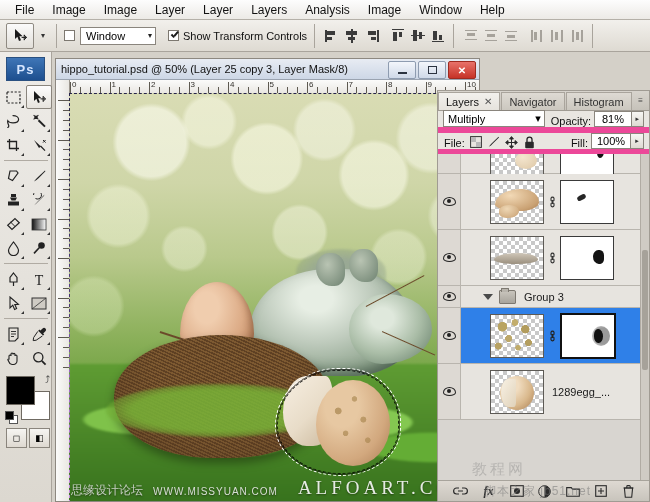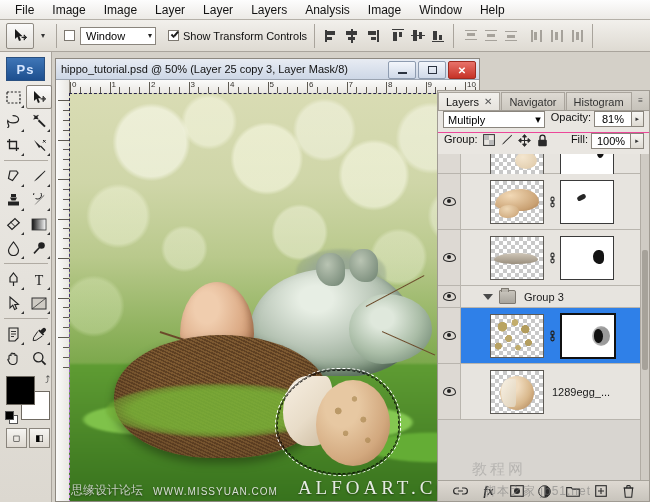--- a/index.html
+++ b/index.html
@@ -243,22 +243,22 @@
   .ptabs{height:19px;background:linear-gradient(#d8d4cd,#c6c2ba);display:flex;align-items:flex-end;
     border-bottom:1px solid #a09b93;}
   .ptab{height:17px;padding:0 7px;display:flex;align-items:center;font-size:11px;
     background:linear-gradient(#dedad3,#cbc7bf);border:1px solid #a9a49c;border-bottom:none;
     margin-right:1px;color:#333;}
   .ptab.active{background:linear-gradient(#f2f0ec,#e6e3dd);color:#111;}
   .ptab .x{margin-left:5px;font-size:10px;color:#555;}
   .pmenu{position:absolute;right:2px;top:3px;width:13px;height:13px;
     display:flex;align-items:center;justify-content:center;font-size:8px;color:#444;}
 
-  .prow{height:22px;display:flex;align-items:flex-start;padding:0 5px;box-sizing:border-box;
-    border-bottom:1px solid #ec4899;background:#e9e6e1;}
+  .prow{height:22px;display:flex;align-items:flex-end;padding:0 5px;box-sizing:border-box;
+    border-bottom:6px solid #ec4899;background:#e9e6e1;}
   .blendsel{
     width:108px;height:17px;border:1px solid #8a857d;background:#fff;
     display:flex;align-items:center;justify-content:space-between;padding:0 3px 0 4px;box-sizing:border-box;font-size:11px;
   }
   .numfield{
     width:40px;height:16px;border:1px solid #8a857d;background:#fff;
     display:flex;align-items:center;justify-content:center;font-size:11px;box-sizing:border-box;
   }
   .spin{width:13px;height:16px;border:1px solid #8a857d;border-left:none;
     background:linear-gradient(#f7f6f3,#dedad2);display:flex;align-items:center;justify-content:center;
@@ -751,21 +751,21 @@
         <span class="ar">▾</span>
       </div>
       <span class="lbl" style="margin-left:6px">Opacity:</span>
       <div class="numfield" style="margin-left:3px">
         <span>81%</span>
       </div>
       <div class="spin">▸</div>
     </div>
 
     <div class="prow">
-      <span class="lbl" style="margin-left:1px">Group:</span>
+      <span class="lbl" style="margin-left:1px">File:</span>
       <div class="lockico">
         <svg width="12" height="12" viewBox="0 0 12 12">
             <rect x="0.6" y="0.6" width="10.8" height="10.8" fill="none" stroke="#333" stroke-width="1"></rect>
             <rect x="1" y="1" width="5" height="5" fill="#b9b9b9"></rect>
             <rect x="6" y="6" width="5" height="5" fill="#b9b9b9"></rect>
           </svg>
       </div>
       <div class="lockico">
         <svg width="13" height="12" viewBox="0 0 13 12">
             <path d="M11.5 0.8 L5 7 L3.6 8.4 L1.8 10.8 L4 9.4 L5.6 7.8 L12 1.6 Z" fill="#2a2a2a"></path>

